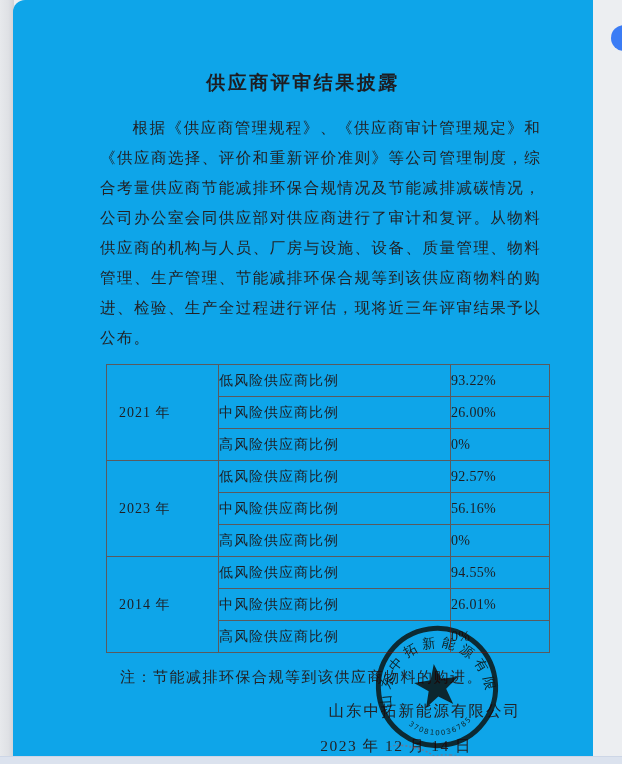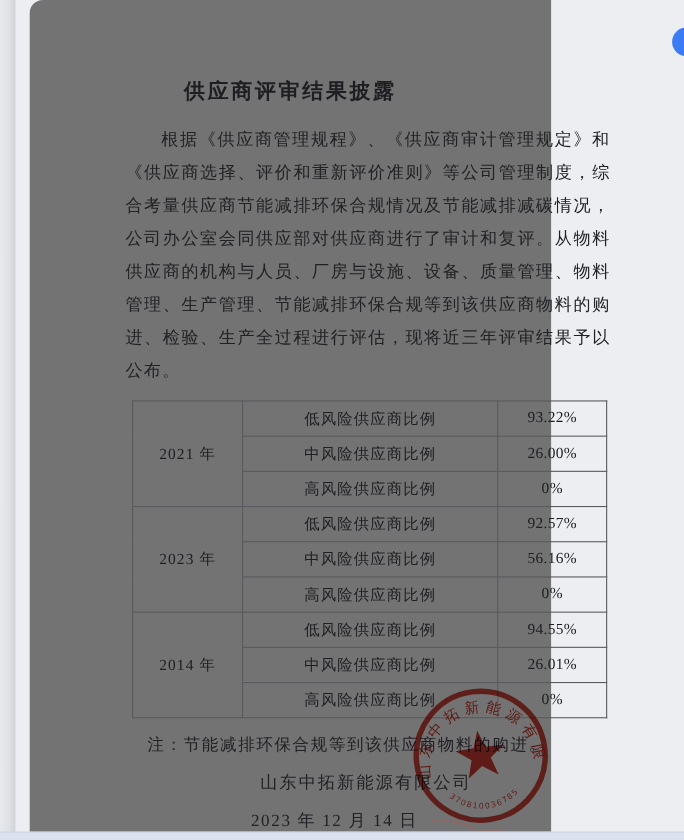--- a/index.html
+++ b/index.html
@@ -13,25 +13,24 @@
 
   
   .left-gutter {
     position: absolute; left: 0; top: 0; width: 14px; height: 757px;
     background: linear-gradient(to right, #e7e9ec, #dfe1e5 60%, #cfd2d7 100%);
   }
 
   
   .page {
     position: absolute; left: 13px; top: 0;
-    width: 474px; height: 757px;
-    background: #737373;
+    width: 580px; height: 757px;
+    background: #0ea5e9;
     border-top-left-radius: 12px;
     color: #222226;
-    margin-left: 14px;
   }
 
   .doc-title {
     margin-top: 70px;
     text-align: center;
     font-size: 19px;
     font-weight: bold;
     letter-spacing: 2.5px;
     color: #1d1d22;
   }
@@ -51,28 +50,28 @@
   table.review-table {
     margin: 11px 0 0 93px;
     border-collapse: collapse;
     table-layout: fixed;
     width: 428px;
     font-size: 14px;
     color: #1e1e23;
   }
   table.review-table td {
     border: 1px solid #5a5a5e;
-    text-align: center;
+    text-align: left;
     vertical-align: middle;
     height: 31px;
     padding: 0;
     letter-spacing: 1px;
   }
   table.review-table tbody { border: 1.6px solid #48484c; }
-  table.review-table .year-cell  { width: 99px;  }
+  table.review-table .year-cell  { width: 99px; padding-left: 12px;  }
   table.review-table .label-cell { width: 231px; }
   table.review-table .value-cell { width: 98px; letter-spacing: 0.3px; }
 
   .doc-note {
     margin: 15px 0 0 107px;
     font-size: 15px;
     letter-spacing: 1.5px;
   }
 
   .sign-company {

